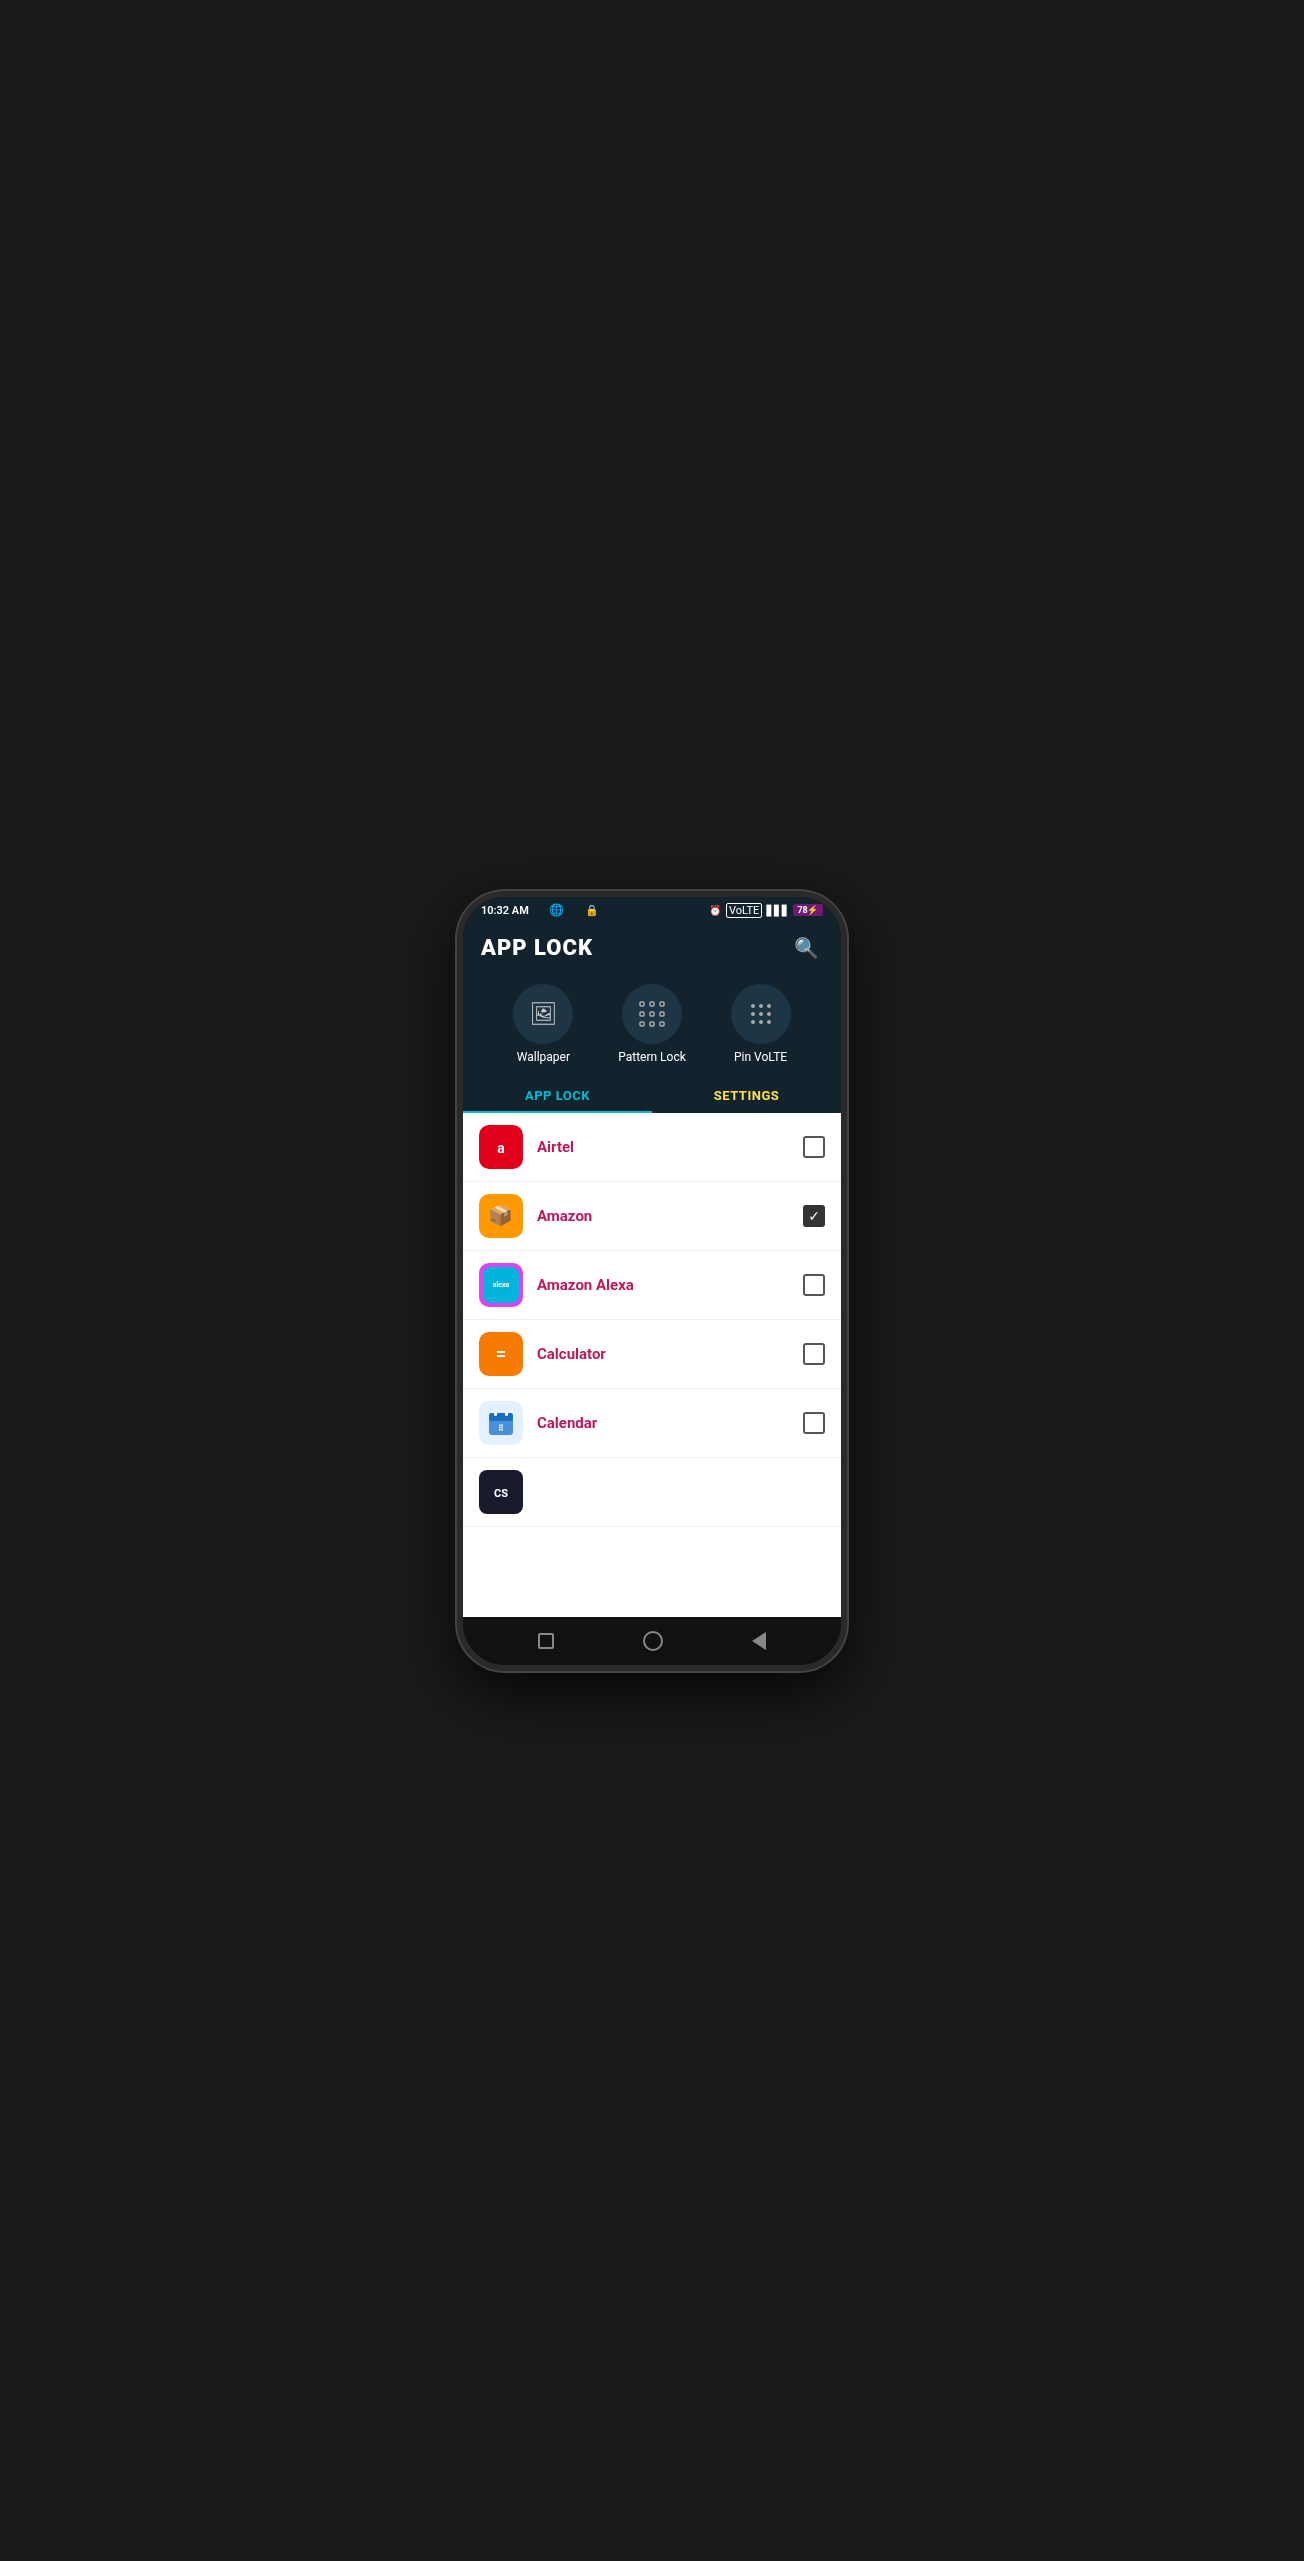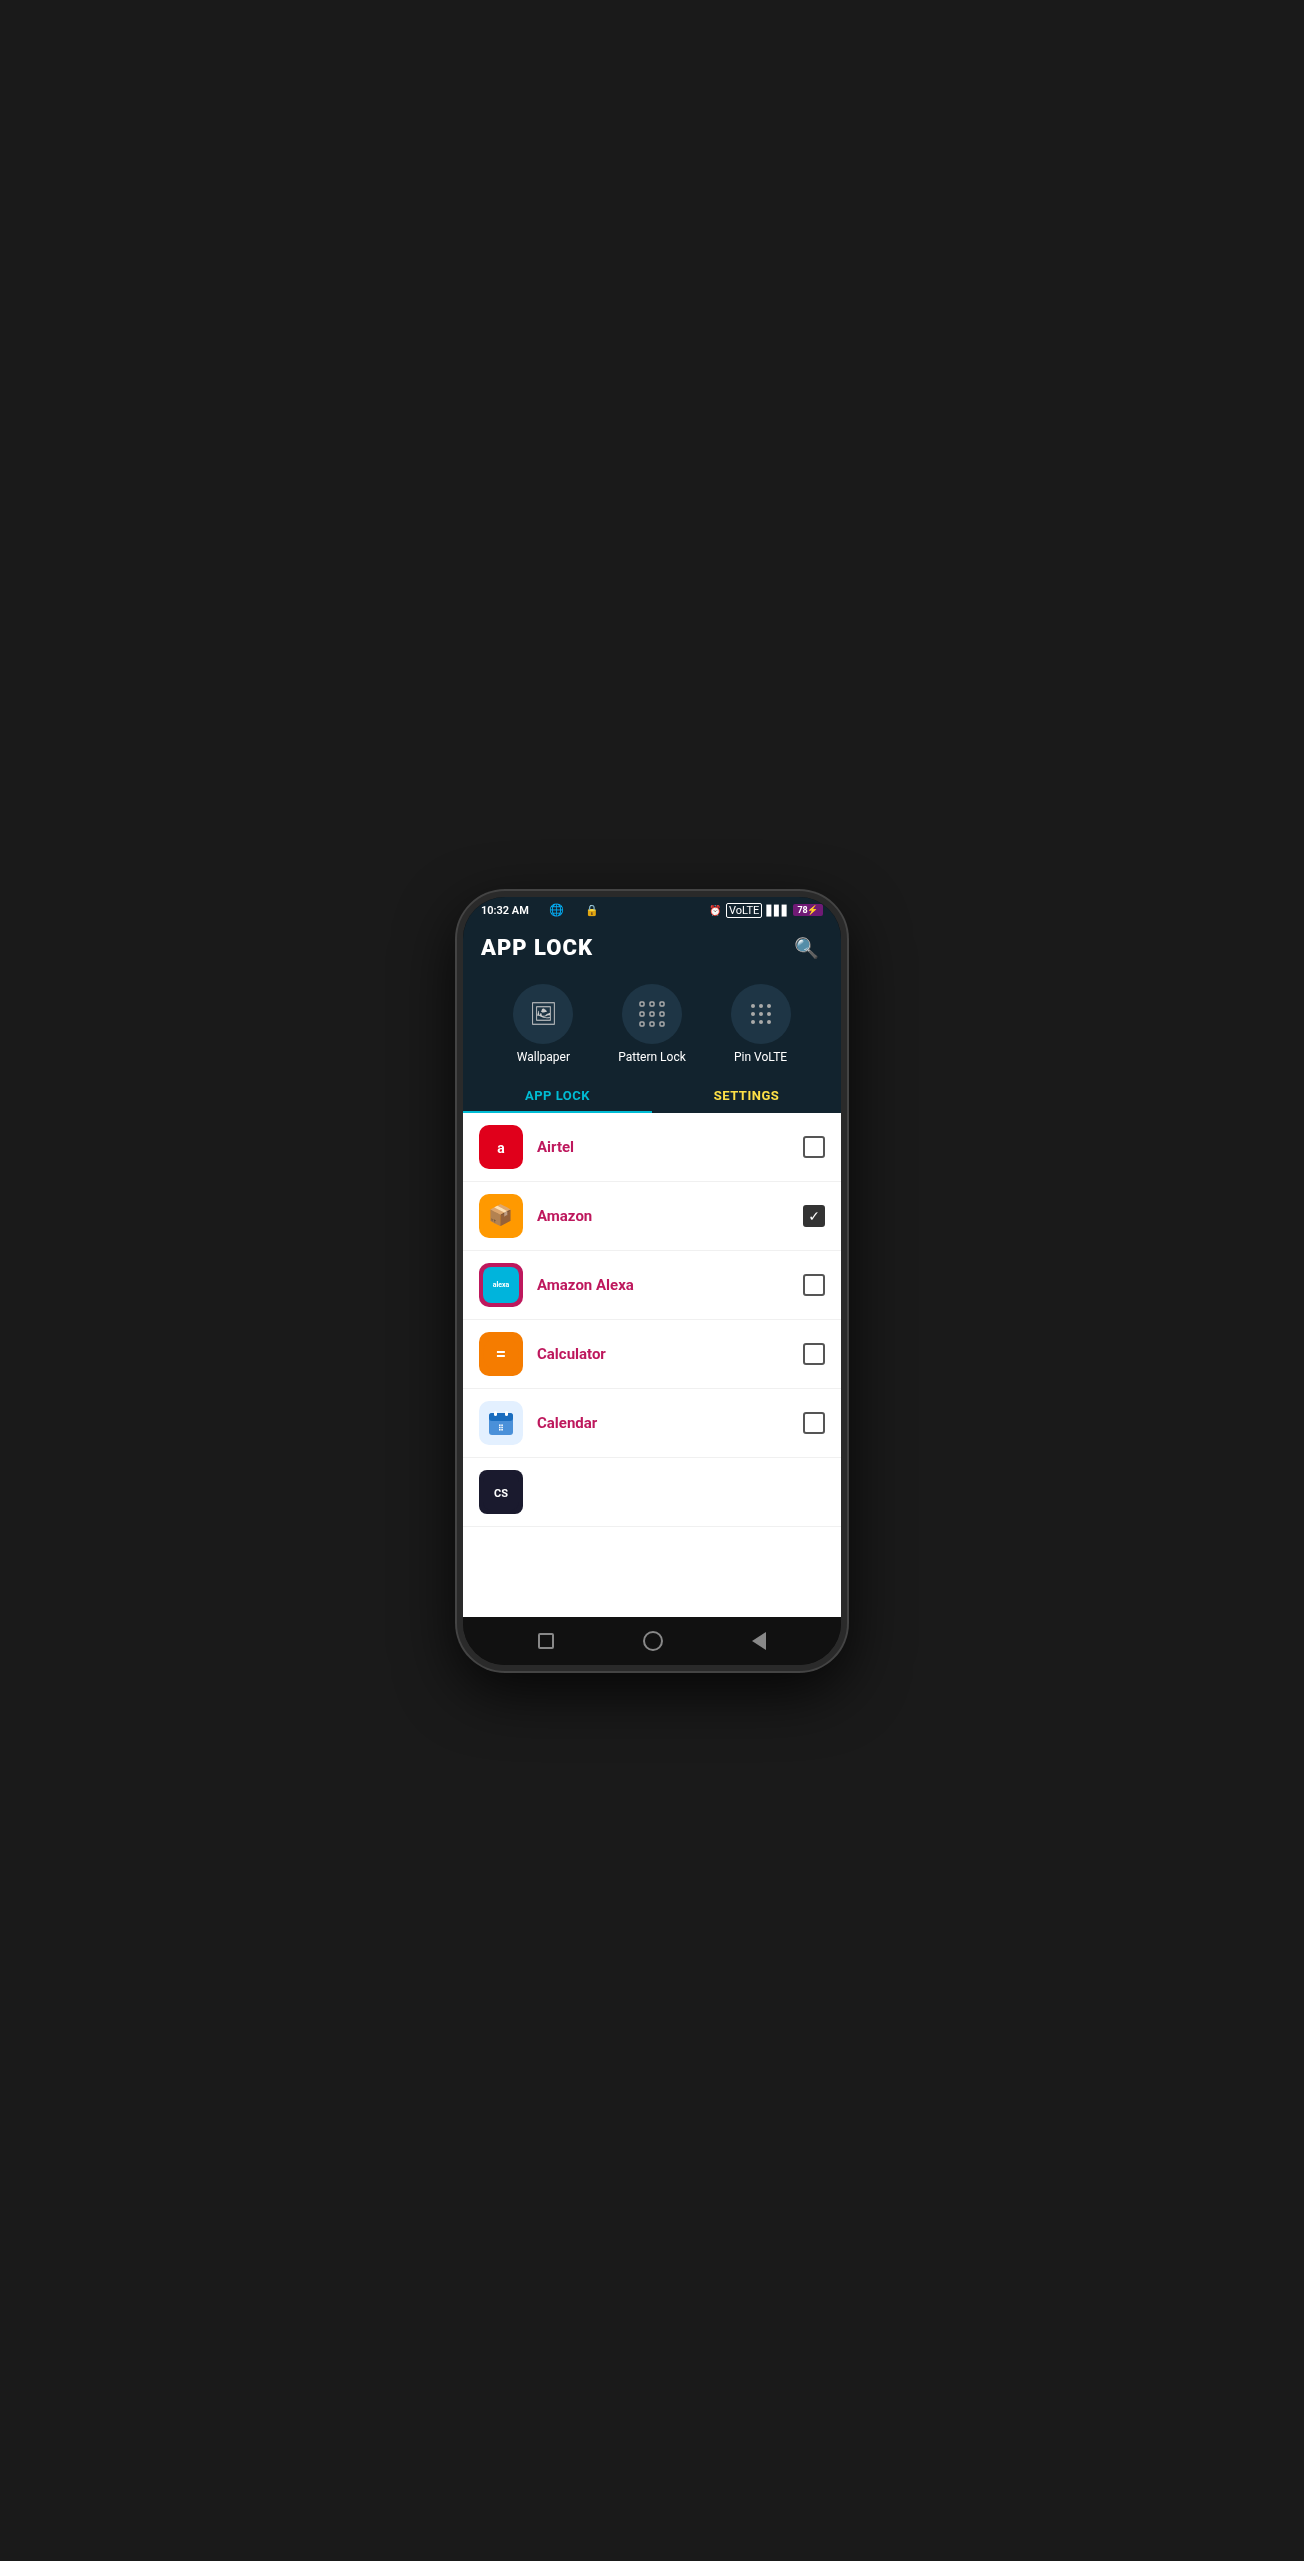--- a/index.html
+++ b/index.html
@@ -206,21 +206,21 @@
 
     .checkmark {
       color: #fff;
       font-size: 14px;
       line-height: 1;
     }
 
     
     .icon-airtel { background: #e0001b; }
     .icon-amazon { background: #ff9900; }
-    .icon-alexa { background: #be185d; }
+    .icon-alexa { background: #d946ef; }
     .icon-appvault { background: #1976d2; }
     .icon-beautyplus { background: linear-gradient(135deg, #ff6eb4, #ff9a6c); }
     .icon-calculator { background: #f57c00; }
     .icon-calendar { background: #e3f0ff; }
     .icon-camscanner { background: #1a1a2e; }
 
     
     .bottom-nav {
       background: #111;
       display: flex;

